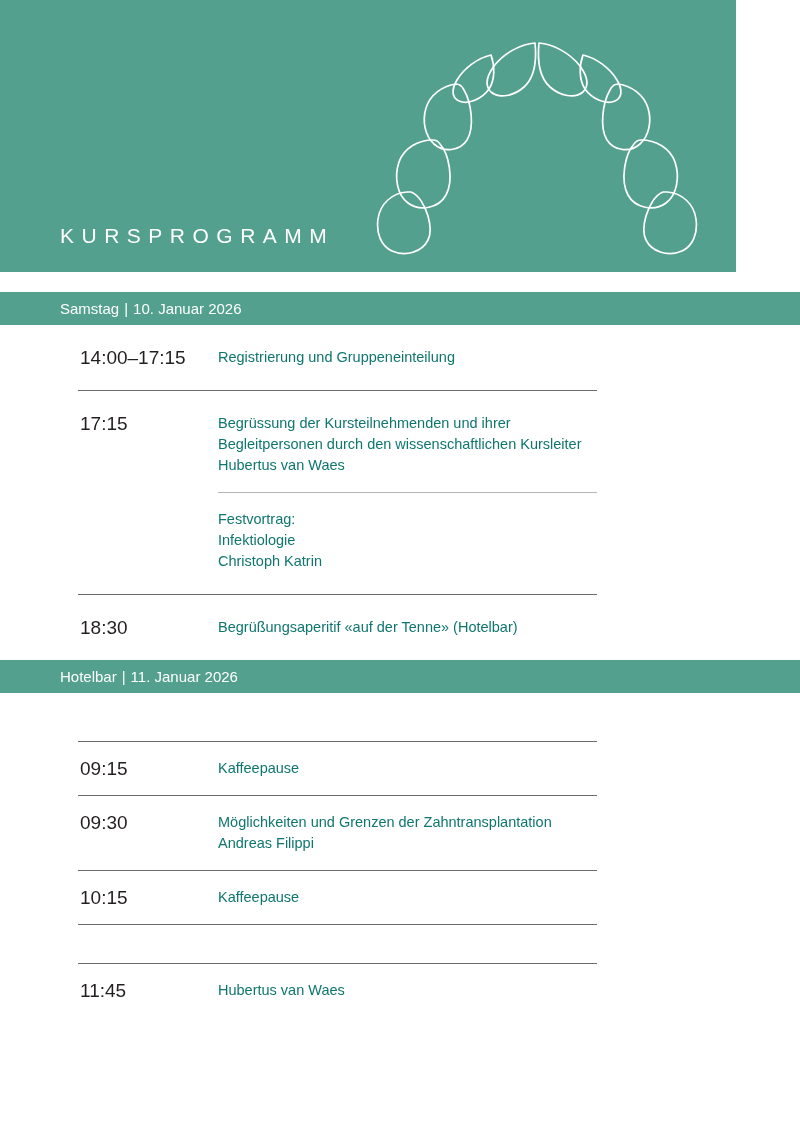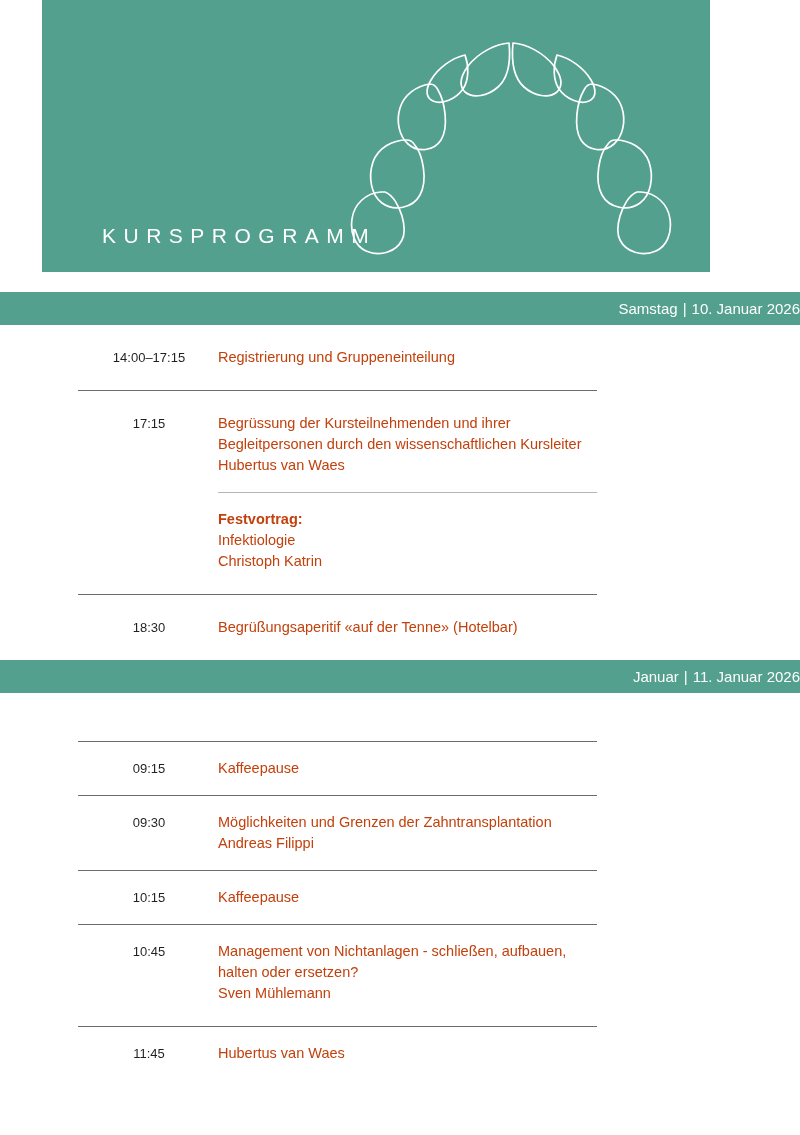--- a/index.html
+++ b/index.html
@@ -13,25 +13,24 @@
     background: #ffffff;
     font-family: "Liberation Sans", sans-serif;
     color: #231f20;
     overflow: hidden;
     position: relative;
   }
 
   
   .hero {
     position: relative;
-    width: 668px;
+    width: 736px;
     height: 272px;
     background: #52a08d;
     overflow: hidden;
-    margin-left: 42px;
   }
   .hero-arch {
     position: absolute;
     top: 30px;
     right: 34px;
     width: 330px;
     height: 225px;
     pointer-events: none;
   }
   .hero-title {
@@ -54,21 +53,20 @@
 
   
   .day-bar {
     width: 800px;
     height: 33px;
     background: #52a08d;
     display: flex;
     align-items: center;
     box-sizing: border-box;
     padding-left: 60px;
-    justify-content: flex-end;
   }
   .day-bar-text {
     color: #ffffff;
     font-size: 15px;
     line-height: 1;
     white-space: nowrap;
   }
   .day-bar-sep {
     display: inline-block;
     margin: 0 5px;
@@ -85,31 +83,30 @@
     padding-left: 80px;
     padding-right: 120px;
   }
   .row-inner {
     display: flex;
     width: 100%;
   }
   .row-time {
     width: 138px;
     flex: 0 0 138px;
-    font-size: 13px;
+    font-size: 19px;
     line-height: 21px;
     color: #231f20;
     white-space: nowrap;
-    text-align: center;
   }
   .row-main {
     flex: 1 1 auto;
     font-size: 14.5px;
     line-height: 21px;
-    color: #c2410c;
+    color: #0f766e;
   }
   .row-title {
     white-space: pre-line;
   }
   .row-speaker {
   }
 
   .rule {
     height: 1px;
     background: #6d6a70;
@@ -120,21 +117,21 @@
     height: 1px;
     background: #b6b3b9;
     margin-left: 218px;
     margin-right: 203px;
   }
 
   .sub-block {
     margin-top: 0;
   }
   .sub-head {
-    font-weight: bold;
+    font-weight: normal;
   }
   .spacer-sm { height: 16px; }
   .spacer-md { height: 22px; }
   .spacer-lg { height: 26px; }
 </style>
 </head>
 <body>
 
 <div class="hero">
   <svg class="hero-arch" viewBox="0 0 330 225" fill="none" stroke="#ffffff" stroke-width="1.7" stroke-linecap="round" stroke-linejoin="round">
@@ -219,21 +216,21 @@
         <div class="row-title">Begrüßungsaperitif «auf der Tenne» (Hotelbar)</div>
       </div>
     </div>
   </div>
 
   <div class="spacer-md"></div>
 </div>
 
 <div class="day-bar">
   <div class="day-bar-text">
-    <span>Januar</span><span class="day-bar-sep">|</span><span>11. Januar 2026</span>
+    <span>Hotelbar</span><span class="day-bar-sep">|</span><span>11. Januar 2026</span>
   </div>
 </div>
 
 <div class="day-body">
 
   <div class="spacer-lg"></div>
 
 
   <div class="spacer-md"></div>
   <div class="rule"></div>
@@ -272,30 +269,20 @@
       <div class="row-main">
         <div class="row-title">Kaffeepause</div>
       </div>
     </div>
   </div>
 
   <div class="spacer-sm"></div>
   <div class="rule"></div>
   <div class="spacer-sm"></div>
 
-  <div class="row">
-    <div class="row-inner">
-      <div class="row-time">10:45</div>
-      <div class="row-main">
-        <div class="row-title">Management von Nichtanlagen - schließen, aufbauen,
-halten oder ersetzen?</div>
-        <div class="row-speaker">Sven Mühlemann</div>
-      </div>
-    </div>
-  </div>
 
   <div class="spacer-md"></div>
   <div class="rule"></div>
   <div class="spacer-sm"></div>
 
   <div class="row">
     <div class="row-inner">
       <div class="row-time">11:45</div>
       <div class="row-main">
         <div class="row-speaker">Hubertus van Waes</div>

